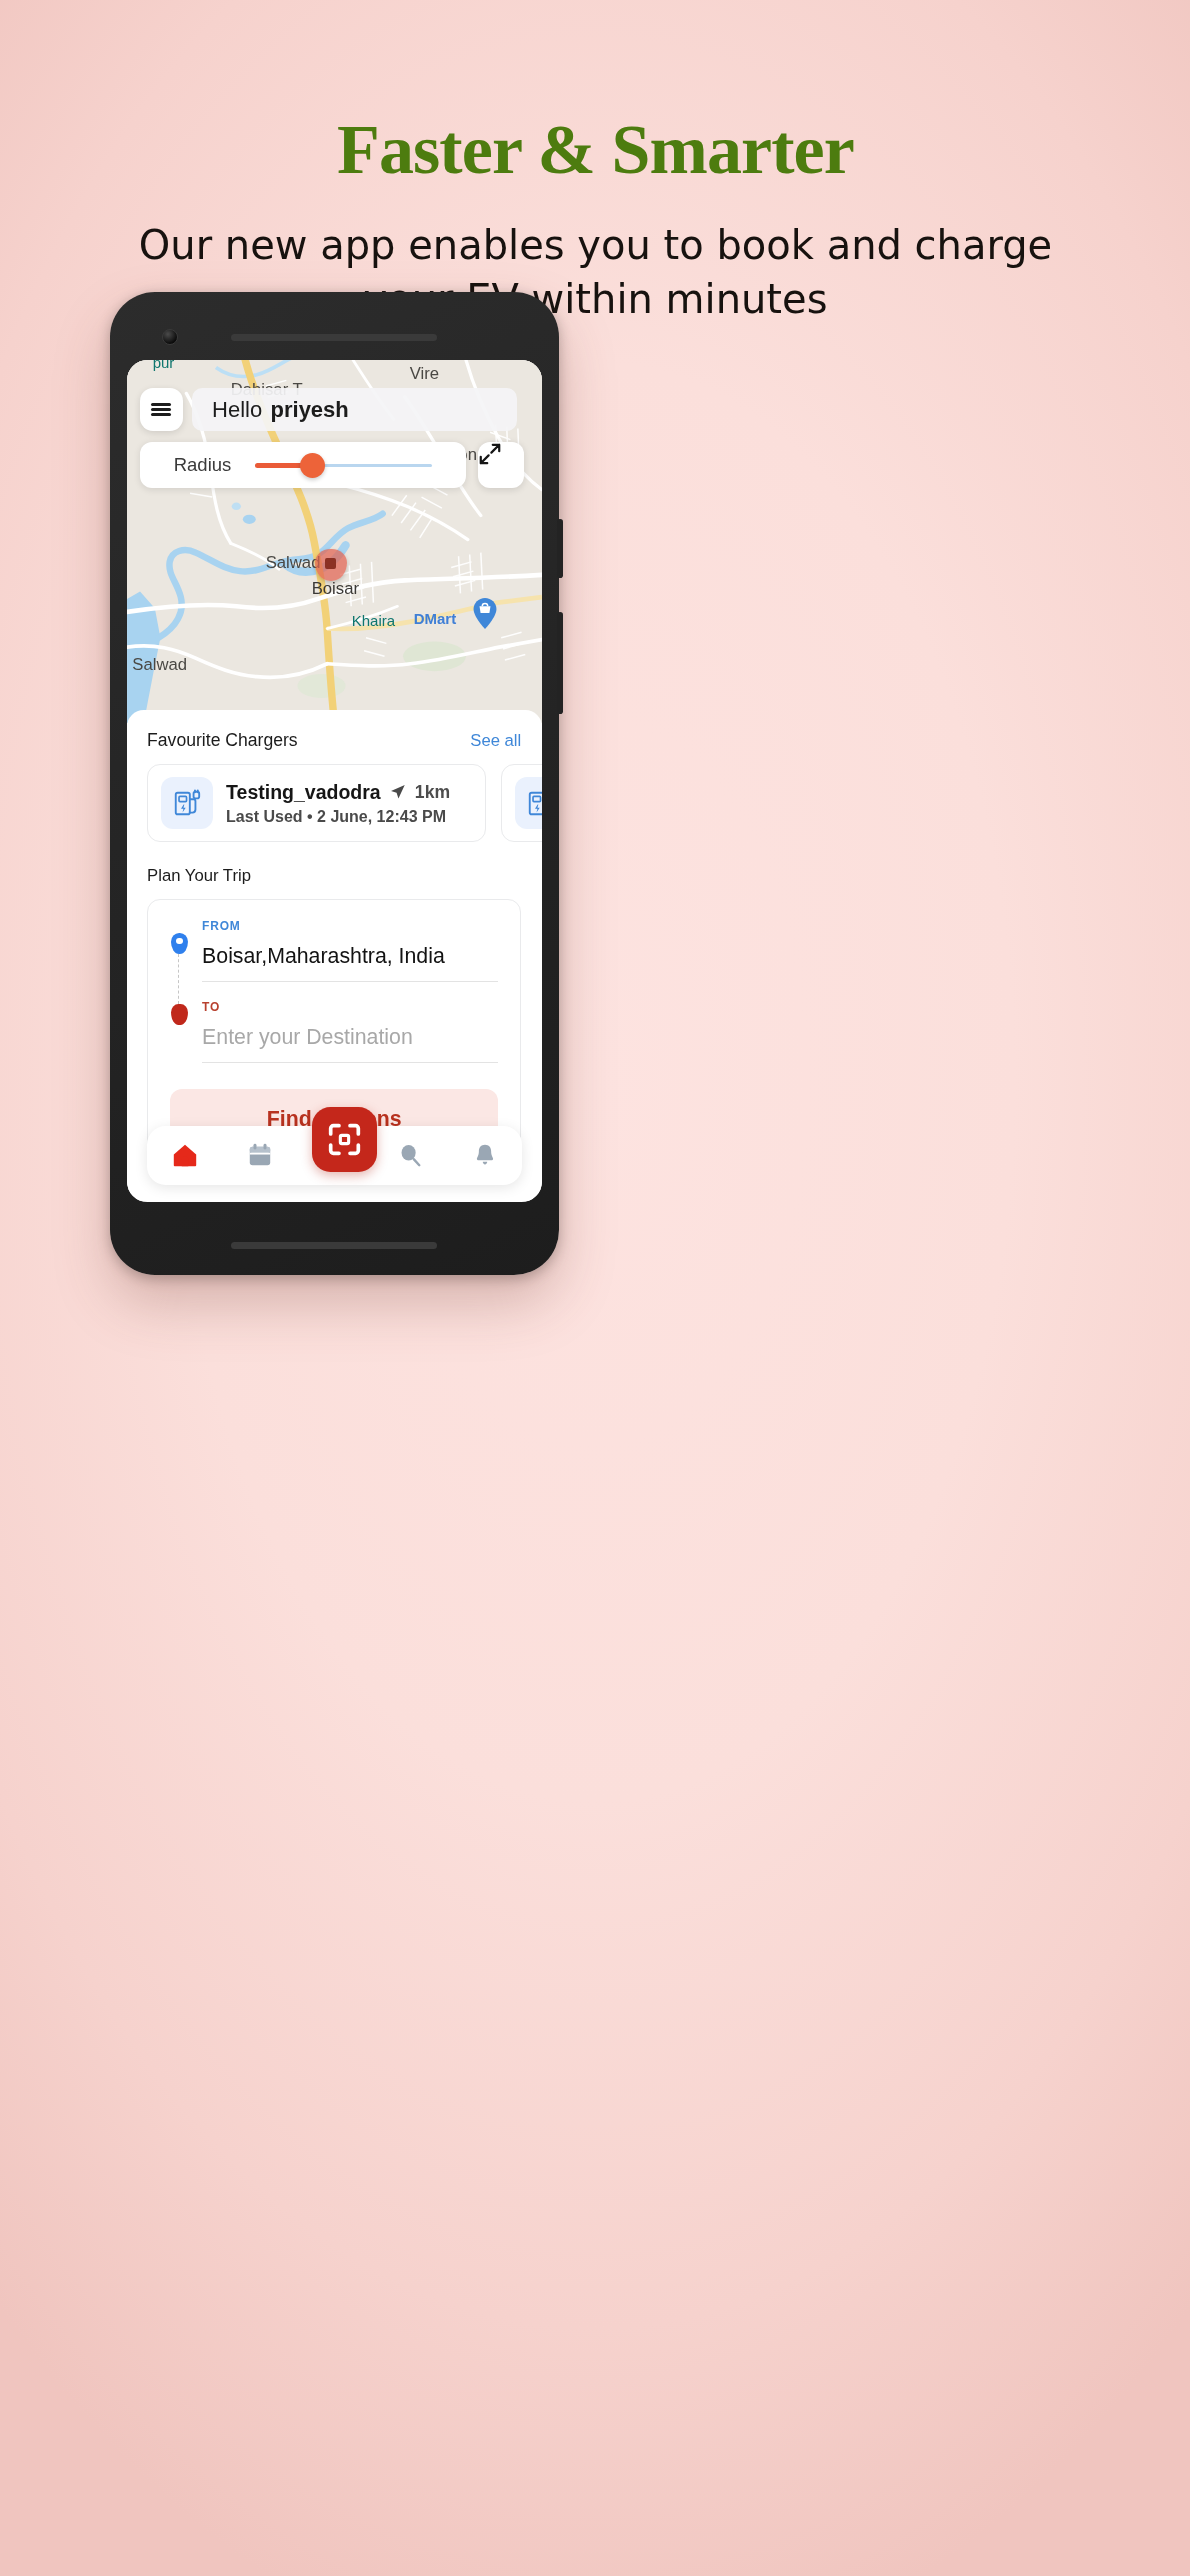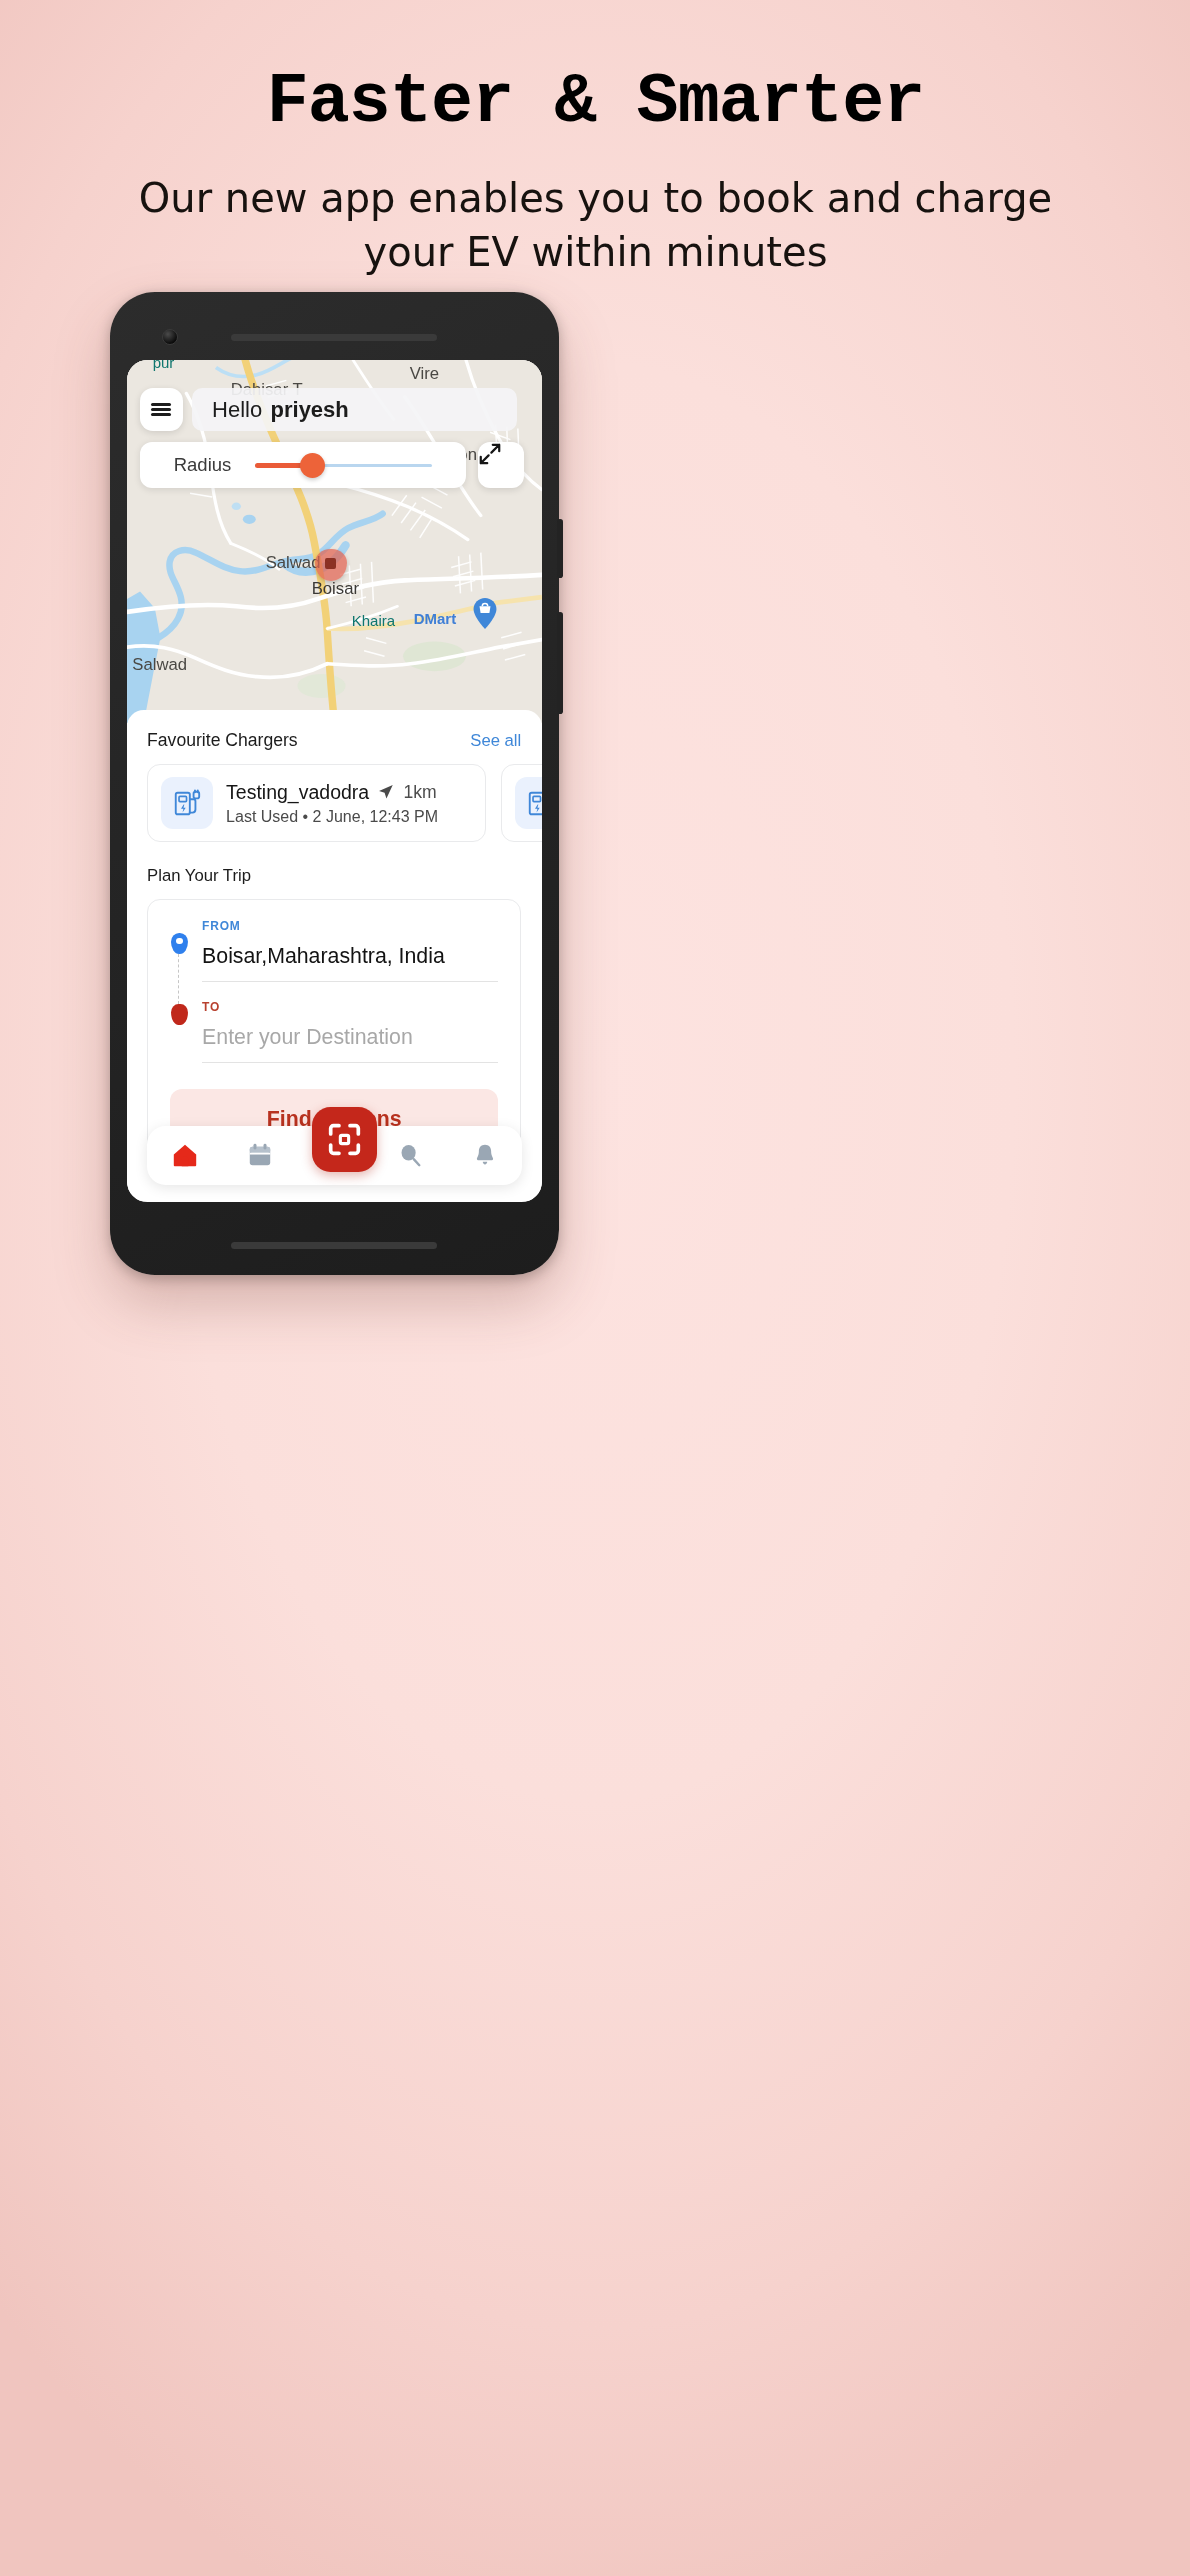--- a/index.html
+++ b/index.html
@@ -11,23 +11,23 @@
   }
   #vignette{
     position:absolute; inset:0;
     background:radial-gradient(ellipse 78% 62% at 50% 42%, #fde3e0 0%, #fbdfdb 45%, #f6d2cd 78%, #f0c5bf 100%);
     z-index:0;
   }
 
   
   .hero{ position:absolute; top:0; left:0; width:1191px; z-index:3; text-align:center; }
   .hero-title{
-    font-family:Liberation Mono, monospace;
-    font-weight:bold; font-size:70px; color:#000000;
-    letter-spacing:-0.9px; margin-top:68px; line-height:1;
+    font-family:Liberation Serif, serif;
+    font-weight:bold; font-size:70px; color:#4d7c0f;
+    letter-spacing:-0.9px; margin-top:115px; line-height:1;
   }
   .hero-sub{
     font-family:"DejaVu Sans", sans-serif;
     font-size:40px; color:#17120f; font-weight:400;
     line-height:1.36; margin-top:33px;
     padding:0 102px;
   }
 
   
   .phone{
@@ -117,21 +117,21 @@
     box-shadow:0 1.9px 7.4px rgba(0,0,0,.12);
   }
 
   
   .sheet{ position:relative; background:#fff; border-radius:16.7px 16.7px 0 0; margin-top:-13px;
     z-index:7; height:491px; padding:20.4px 0 0 0;}
   .sec-head{ display:flex; align-items:baseline; justify-content:space-between; padding:0 20.4px; }
   .sec-title{ font-size:17.6px; color:#1c1c1c; }
   .see-all{ font-size:16.7px; color:#3f87d8; }
 
-  .fav-scroll{ display:flex; gap:15px; padding:13px 0 0 20.4px; overflow:hidden; }
+  .fav-scroll{ display:flex; gap:15px; padding:13px 0 0 20.4px; overflow:hidden;font-weight:bold; }
   .fav-card{
     flex:0 0 auto; width:339px; height:78px; border:0.9px solid #e9eaec; border-radius:13px;
     display:flex; align-items:center; padding:0 13px; gap:13px; background:#fff;
   }
   .fav-ic{
     width:52px; height:52px; border-radius:12px; background:#eaf1fd;
     display:flex; align-items:center; justify-content:center; flex:0 0 auto;
   }
   .fav-txt{ min-width:0; }
   .fav-row1{ display:flex; align-items:center; gap:8.3px; }

